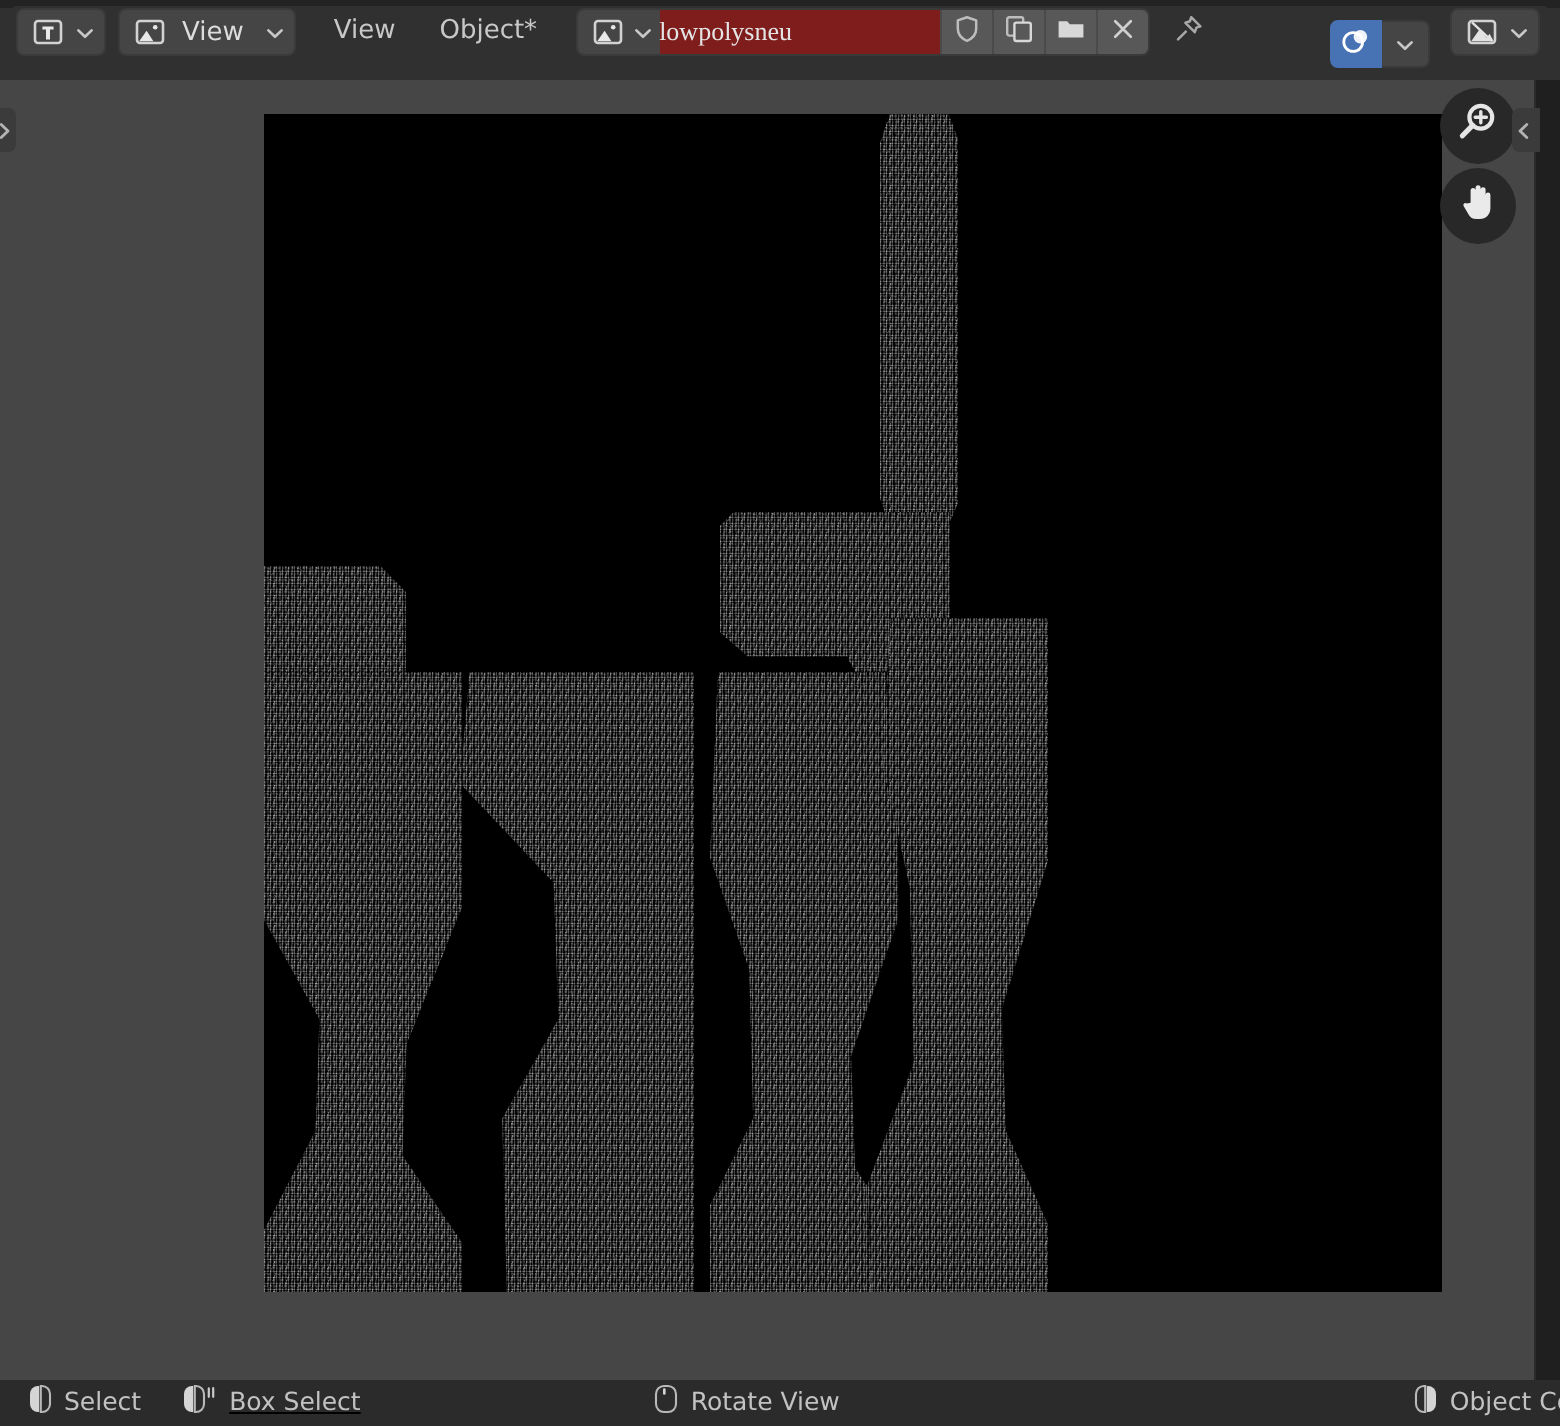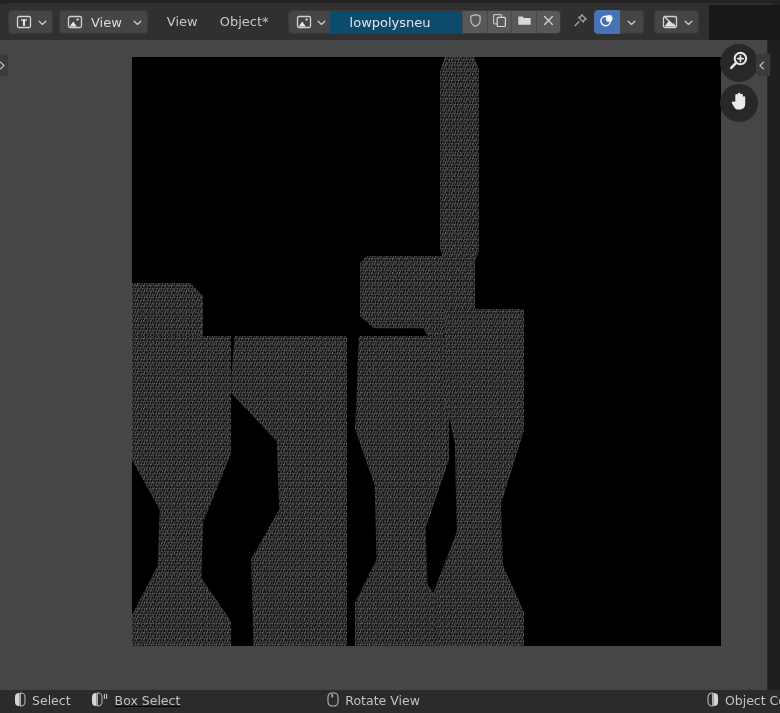--- a/index.html
+++ b/index.html
@@ -33,24 +33,23 @@
     position: absolute;
     left: 6px; right: 6px; top: 3px; bottom: 0;
     background: #303030;
     border-radius: 4px 4px 0 0;
   }
 
   
   .editor-header {
     position: absolute;
     left: 0; top: 4px;
-    width: 709px; height: 36px;
+    width: 780px; height: 36px;
     background: #303030;
     display: flex;
-    align-items: center;
     padding: 0 8px;
     box-sizing: border-box;
   }
 
   
   .pill {
     height: 24px;
     background: #454545;
     border: 1px solid #3a3a3a;
     border-radius: 4px;
@@ -107,29 +106,30 @@
     box-sizing: border-box;
   }
   .id-browse {
     background: #454545;
     display: flex; align-items: center;
     padding: 0 3px 0 5px;
     gap: 2px;
     height: 100%;
   }
   .id-name {
-    background: #0c4a6e;
+    background: #7f1d1d;
     color: #e4e4e4;
     font-size: 13px;
     width: 140px;
     height: 100%;
     display: flex;
     align-items: center;
-    padding-left: 20px;
-    box-sizing: border-box;
+    padding-left: 0;
+    box-sizing: border-box;
+    font-family: Liberation Serif, serif;
   }
   .id-btn {
     background: #585858;
     width: 25px; height: 100%;
     display: flex; align-items: center; justify-content: center;
     border-left: 1px solid #4a4a4a;
   }
   .id-btn:first-of-type { border-left: none; }
 
   .pin-btn {

